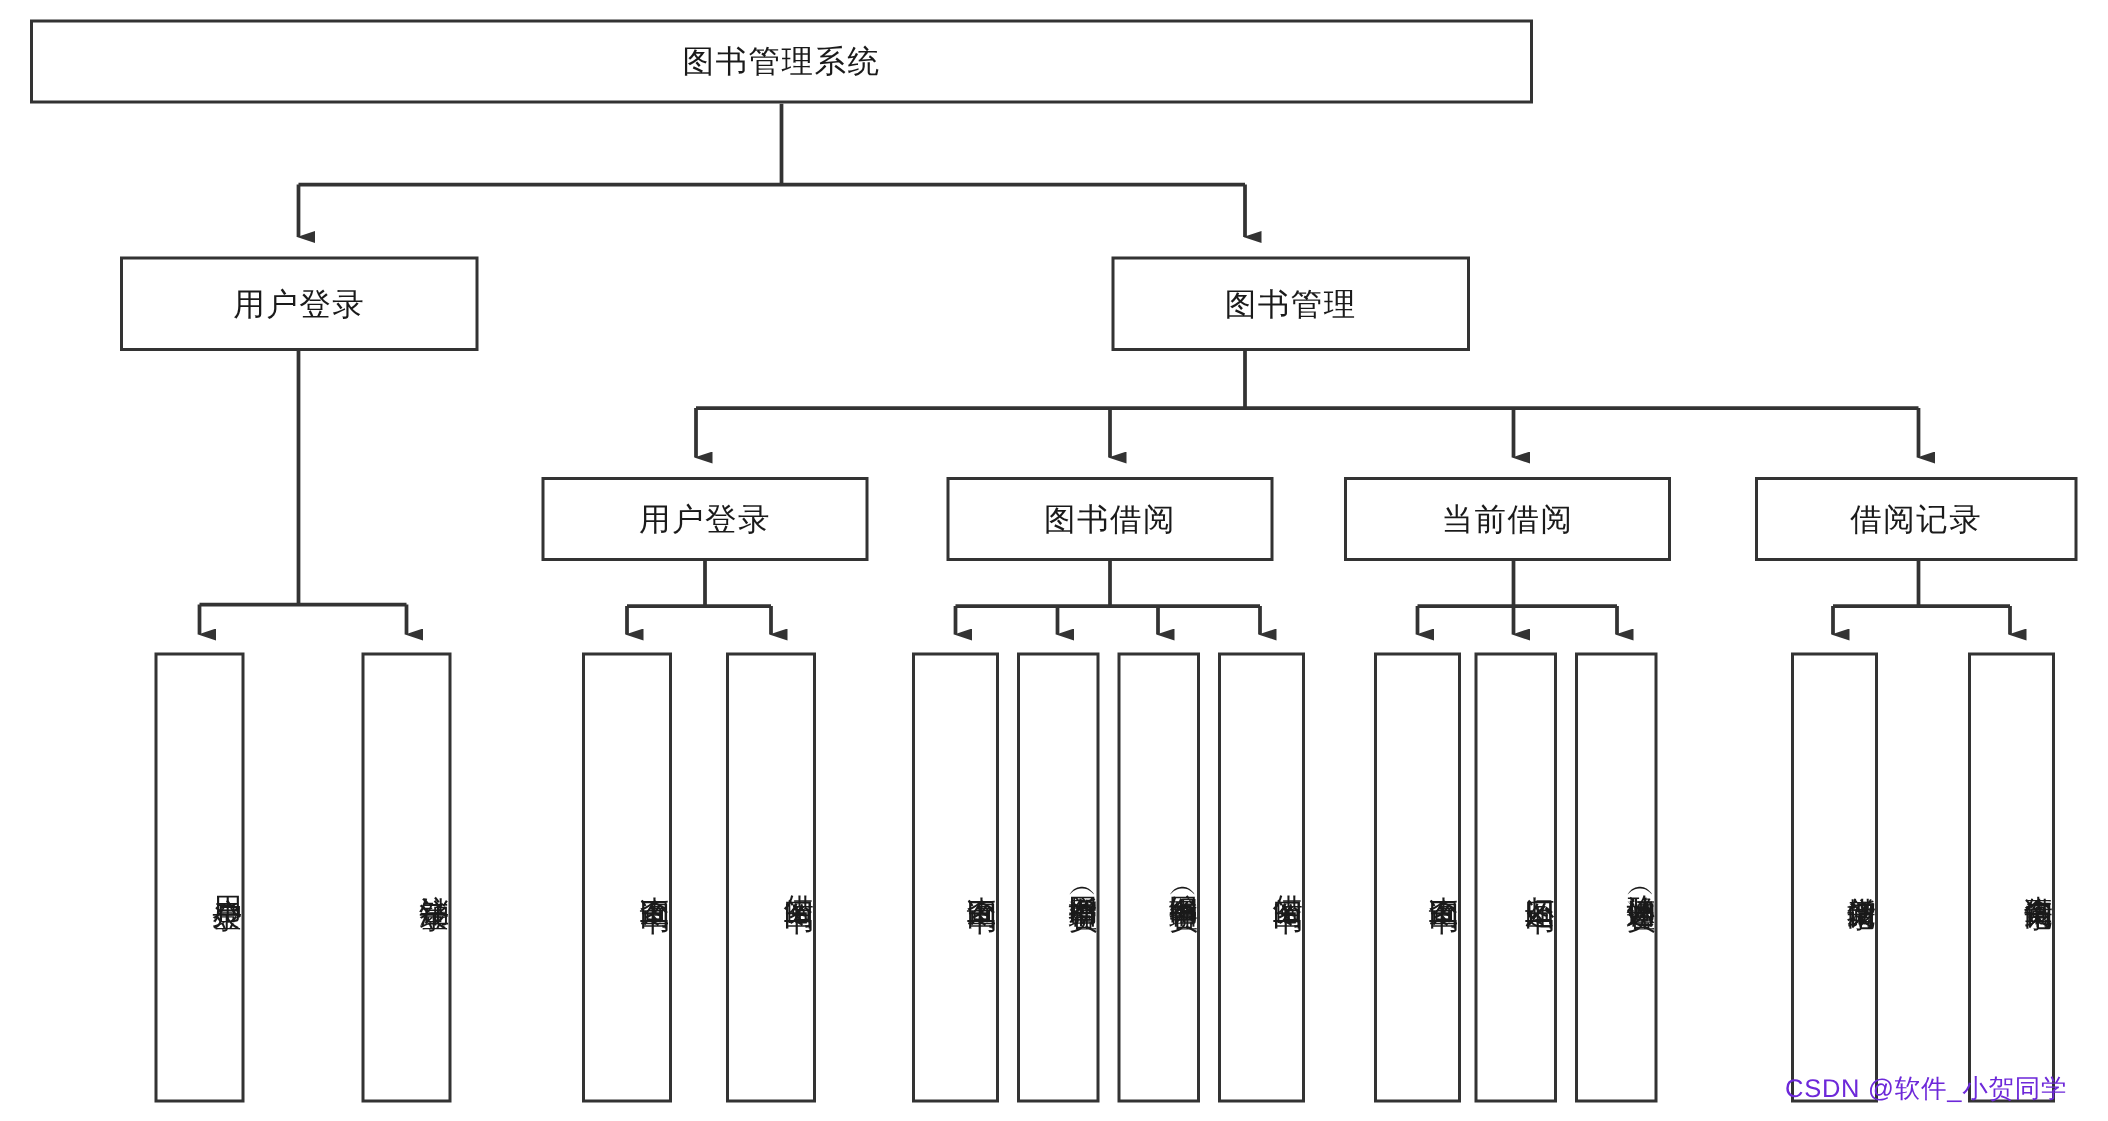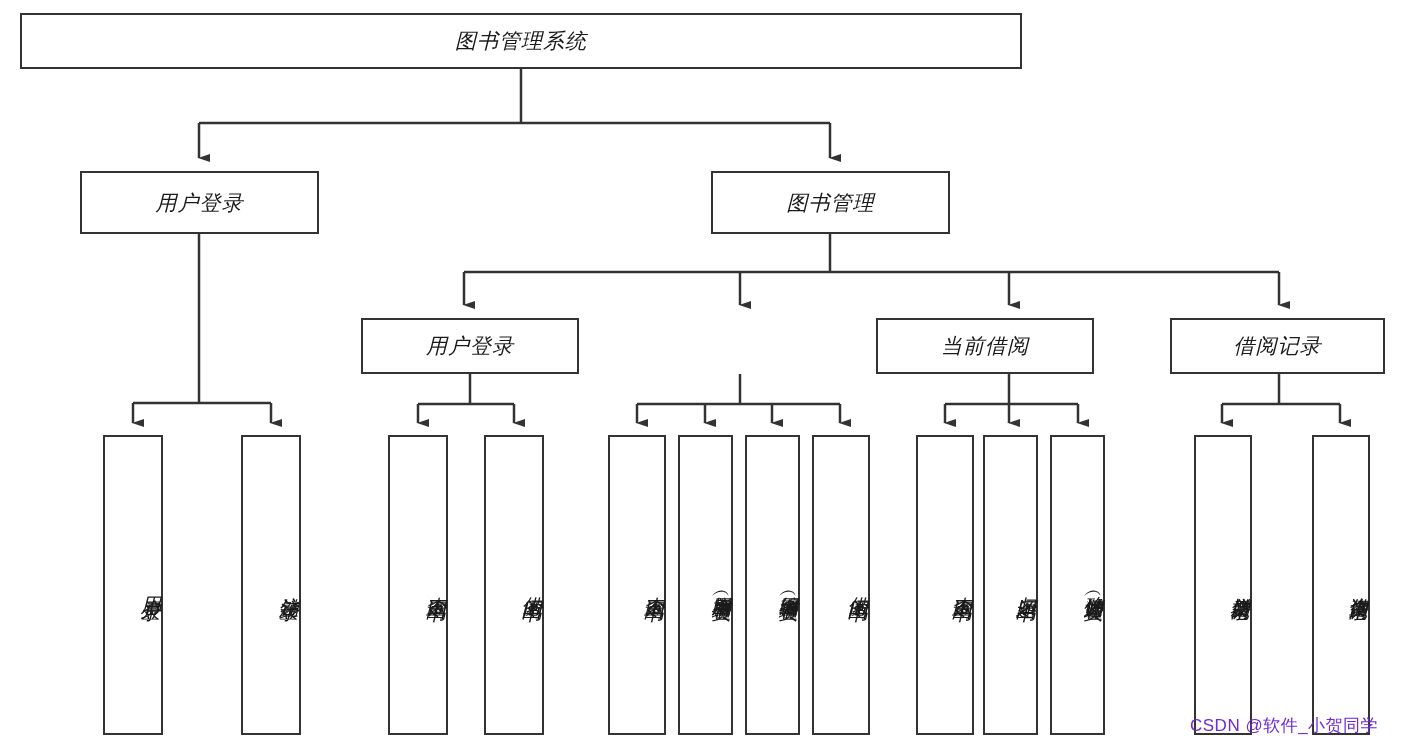--- a/index.html
+++ b/index.html
@@ -27,21 +27,20 @@
   }
   .node {
     position: absolute;
     box-sizing: border-box;
     border: 2px solid #333333;
     background: #ffffff;
     display: flex;
     align-items: center;
     justify-content: center;
     color: #1a1a1a;
-    font-style: italic;
   }
   .node.horiz {
     font-size: 21px;
     letter-spacing: 1px;
   }
   .node.vert {
     writing-mode: vertical-rl;
     text-orientation: upright;
     font-size: 20px;
     letter-spacing: 2px;
@@ -115,26 +114,27 @@
       <path d="M1222,404 L1340,404"></path>
       <path d="M1222,404 L1222,423" marker-end="url(#arr)"></path>
       <path d="M1340,404 L1340,423" marker-end="url(#arr)"></path>
     </g>
   </svg>
 
   <div class="node horiz" style="left:20px;  top:13px;  width:1002px; height:56px;">图书管理系统</div>
 
   <div class="node horiz" style="left:80px;  top:171px; width:239px; height:63px;">用户登录</div>
 
-  <div class="node horiz" style="left:711px; top:171px; width:239px; height:63px;">图书管理</div>
+  <div class="node horiz" style="left:741px; top:171px; width:239px; height:63px;">图书管理</div>
 
   <div class="node horiz" style="left:361px;  top:318px; width:218px; height:56px;">用户登录</div>
 
+  <div class="node horiz" style="left:631px;  top:318px; width:218px; height:56px;">图书借阅</div>
 
-  <div class="node horiz" style="left:876px;  top:318px; width:218px; height:56px;">当前借阅</div>
+  <div class="node horiz" style="left:896px;  top:318px; width:218px; height:56px;">当前借阅</div>
 
   <div class="node horiz" style="left:1170px; top:318px; width:215px; height:56px;">借阅记录</div>
 
   <div class="node vert" style="left:103px; top:435px; width:60px; height:300px;">用户登录</div>
 
   <div class="node vert" style="left:241px; top:435px; width:60px; height:300px;">注销登录</div>
 
   <div class="node vert" style="left:388px; top:435px; width:60px; height:300px;">查询图书</div>
 
   <div class="node vert" style="left:484px; top:435px; width:60px; height:300px;">借阅图书</div>

